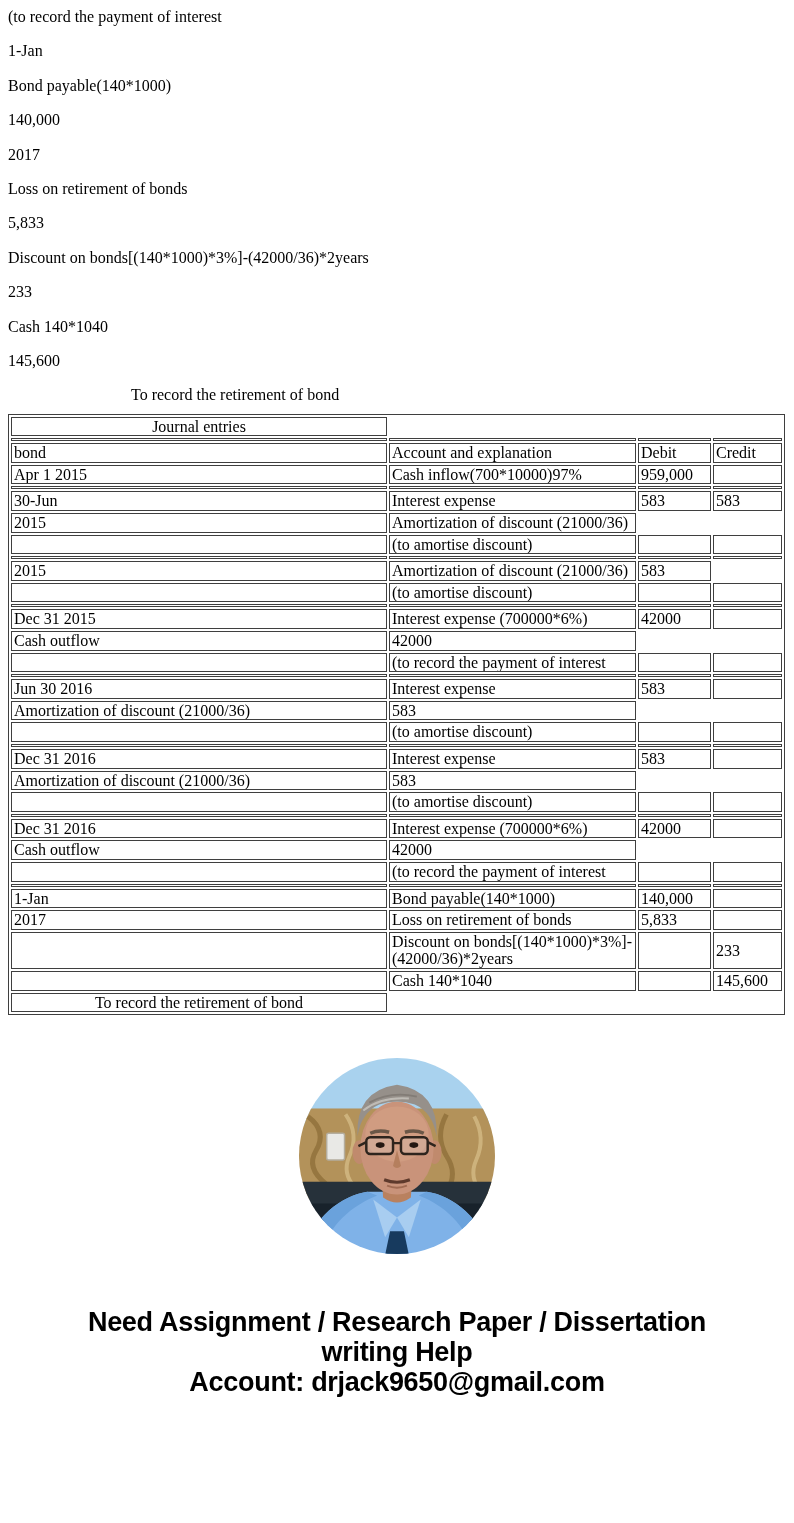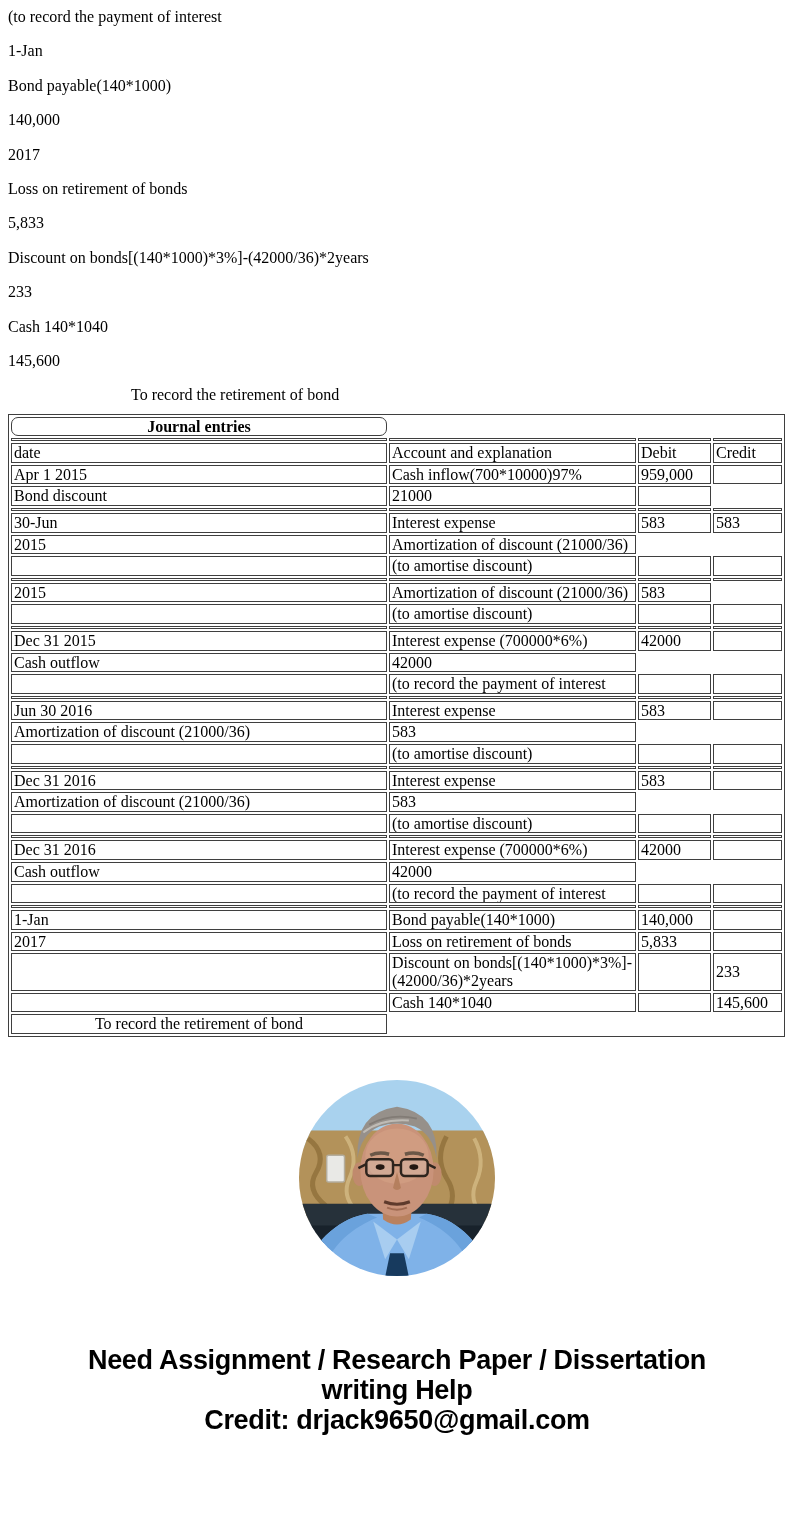--- a/index.html
+++ b/index.html
@@ -33,23 +33,22 @@
   }
   table.journal td {
     box-sizing: border-box;
     border: 1px solid #3f3f3f;
     padding: 0 2px;
     line-height: 1.1;
     vertical-align: middle;
     overflow: hidden;
   }
   table.journal td.title-cell {
-    font-weight: bold;
+    font-weight: normal;
     text-align: center;
-    border-radius: 7px;
   }
   table.journal td.center-cell {
     text-align: center;
   }
   table.journal td.sep {
     height: 3px;
     padding: 0;
     font-size: 0;
     line-height: 0;
   }
@@ -57,21 +56,21 @@
   
   .avatar-wrap {
     margin: 42px auto 0 auto;
     width: 198px;
     height: 198px;
   }
   .avatar-wrap svg { display: block; }
 
   
   .footer {
-    margin-top: 68px;
+    margin-top: 52px;
     text-align: center;
     font-family: "Liberation Sans", sans-serif;
     font-weight: bold;
     font-size: 27px;
     line-height: 30px;
     letter-spacing: -0.3px;
   }
 </style>
 </head>
 <body>
@@ -102,34 +101,29 @@
       <tr>
         <td class="title-cell">Journal entries</td>
       </tr>
       <tr>
         <td class="sep"></td>
         <td class="sep"></td>
         <td class="sep"></td>
         <td class="sep"></td>
       </tr>
       <tr>
-        <td>date</td>
+        <td>bond</td>
         <td>Account and explanation</td>
         <td>Debit</td>
         <td>Credit</td>
       </tr>
       <tr>
         <td>Apr 1 2015</td>
         <td>Cash inflow(700*10000)97%</td>
         <td>959,000</td>
-        <td></td>
-      </tr>
-      <tr>
-        <td>Bond discount</td>
-        <td>21000</td>
         <td></td>
       </tr>
       <tr>
         <td class="sep"></td>
         <td class="sep"></td>
         <td class="sep"></td>
         <td class="sep"></td>
       </tr>
       <tr>
         <td>30-Jun</td>
@@ -346,14 +340,14 @@
 
       <path d="M87,124 Q100,129 113,124" stroke="#5e3a2c" stroke-width="3" fill="none"></path>
       <path d="M90,130 Q100,134 110,130" stroke="#8f5a42" stroke-width="2" fill="none" opacity="0.7"></path>
     </g>
   </svg>
 </div>
 
 <div class="footer">
   <div>Need Assignment / Research Paper / Dissertation</div>
   <div>writing Help</div>
-  <div>Credit: drjack9650@gmail.com</div>
+  <div>Account: drjack9650@gmail.com</div>
 </div>
 
 </body></html>

